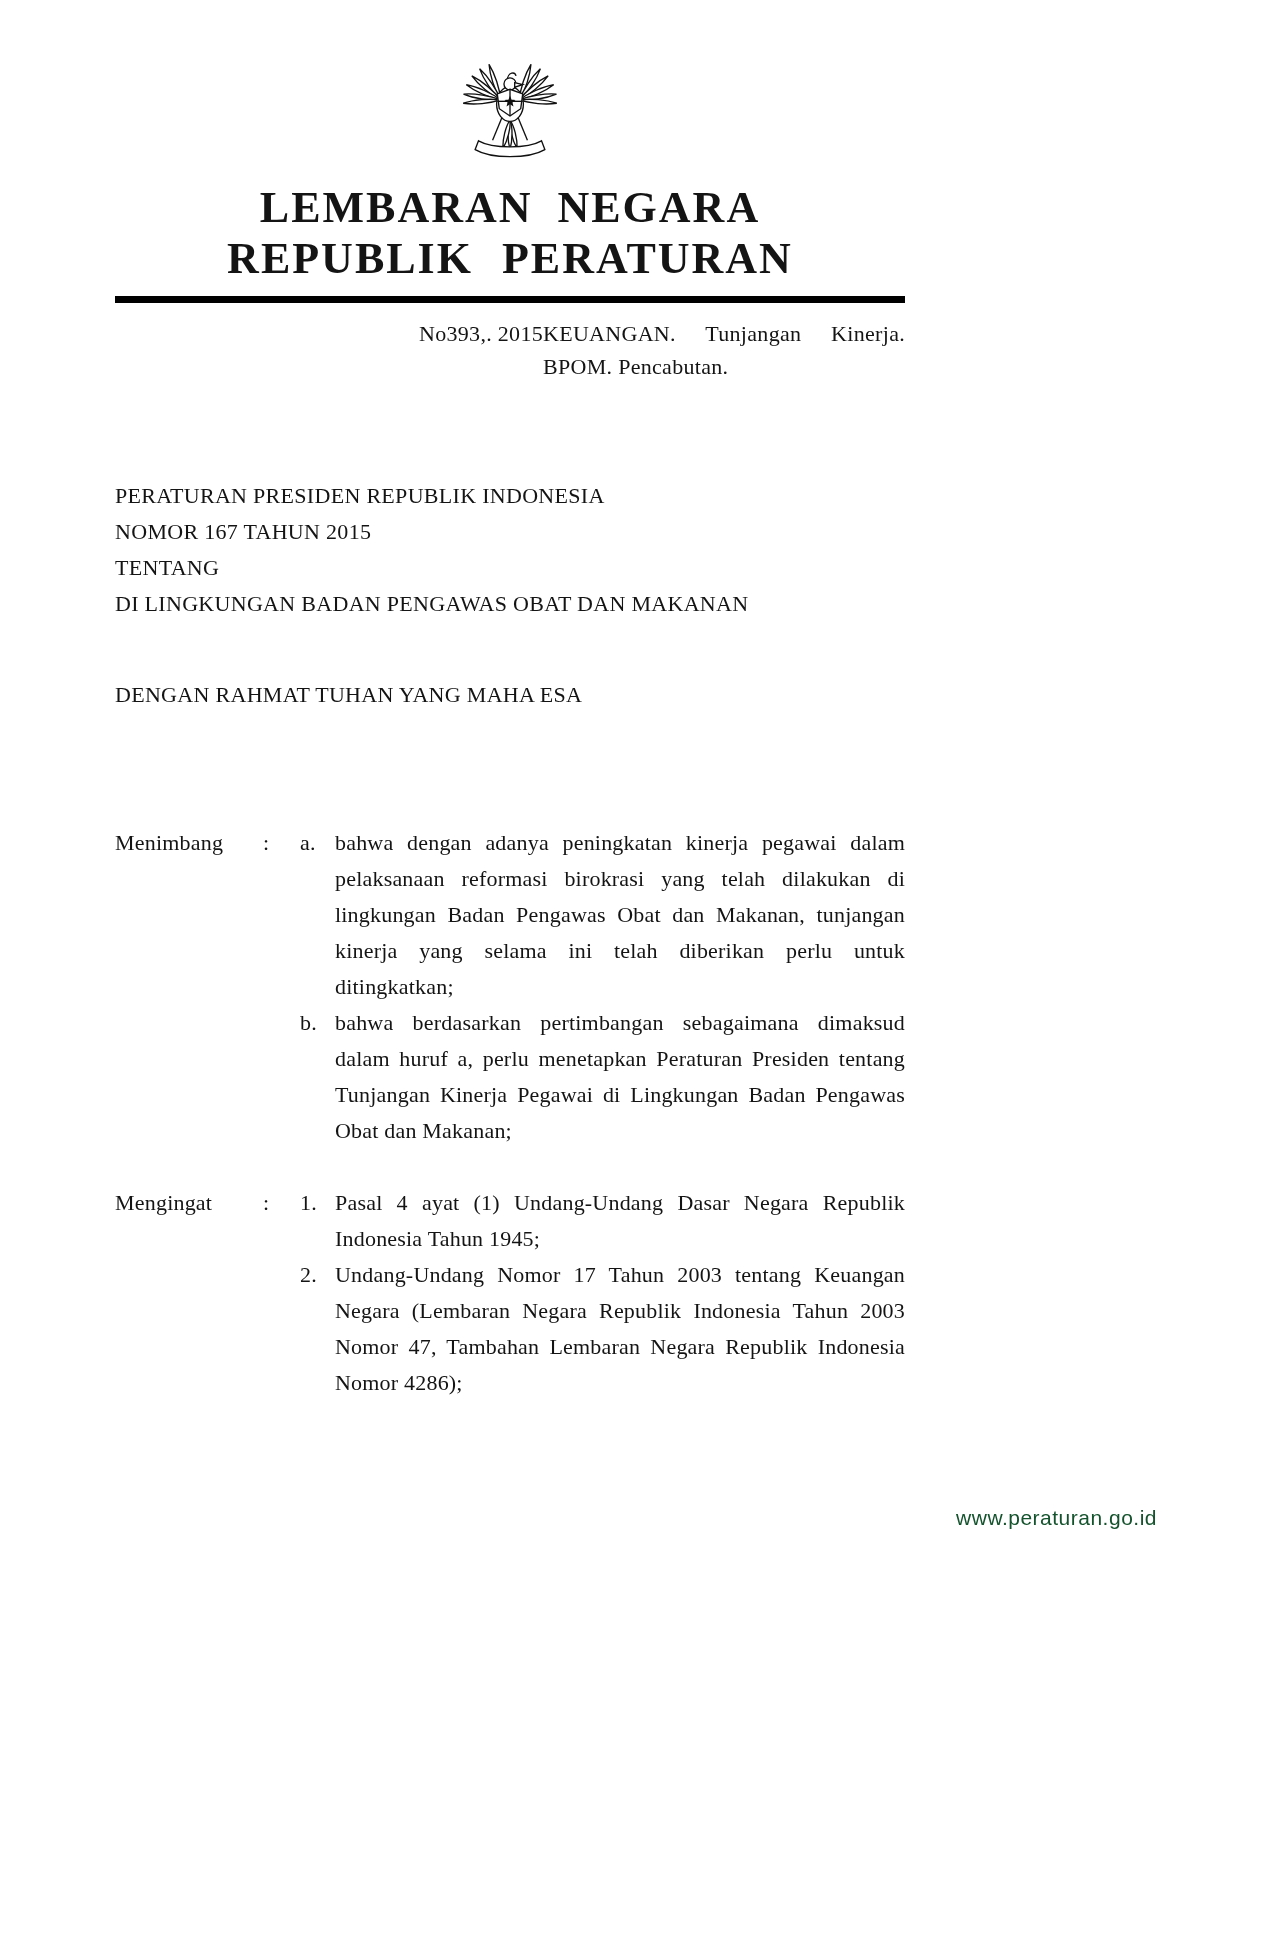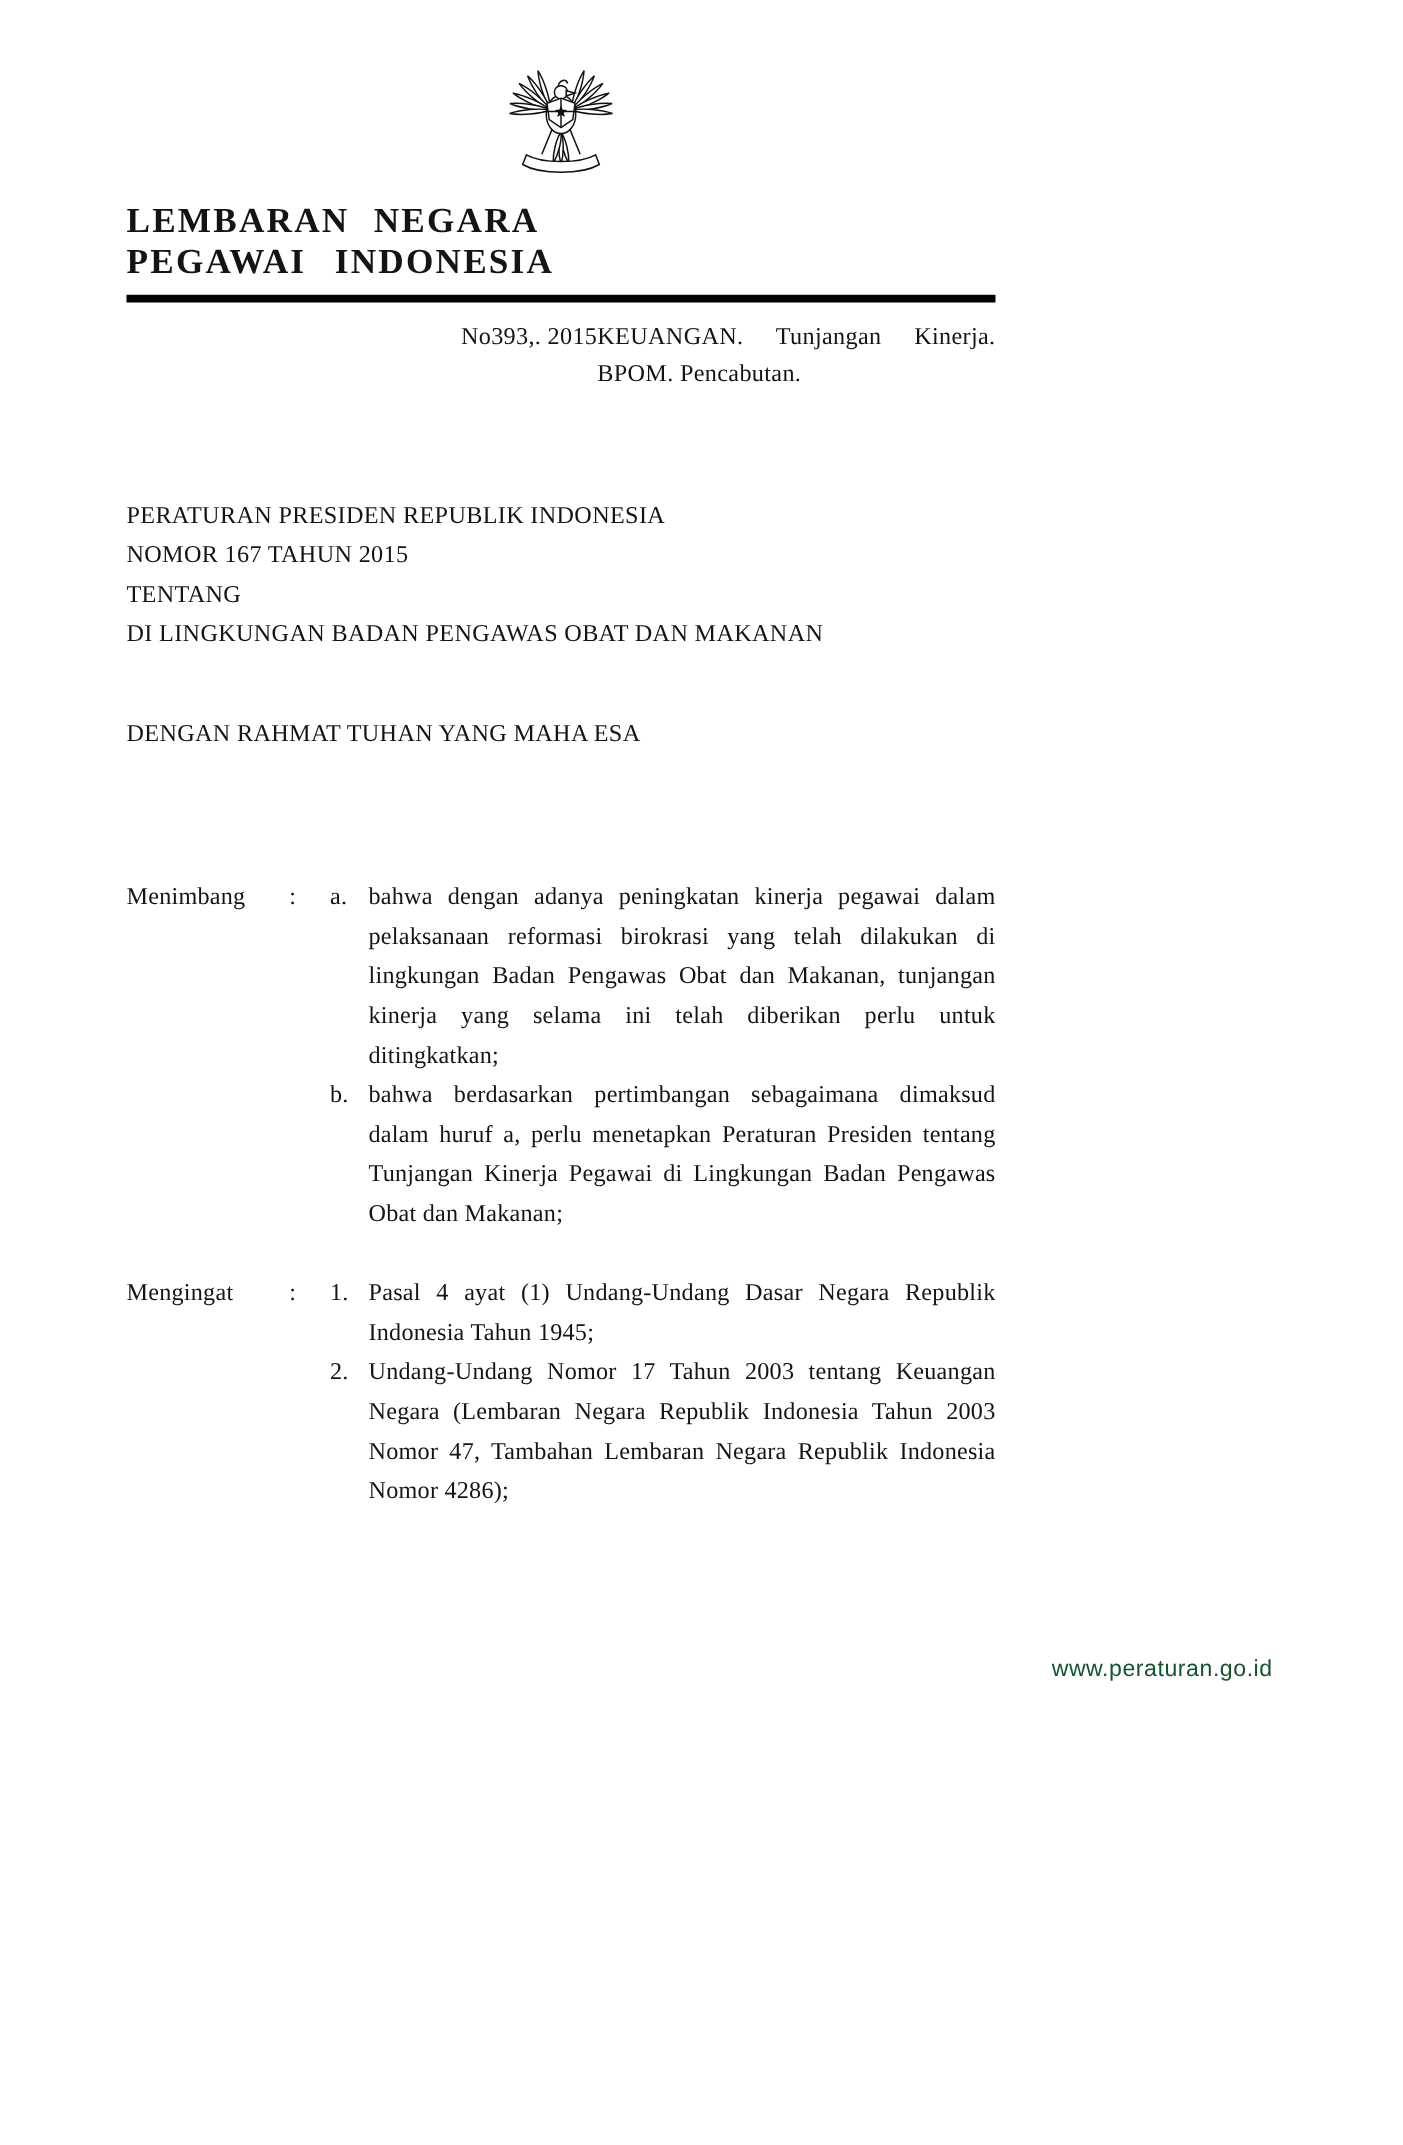--- a/index.html
+++ b/index.html
@@ -20,23 +20,23 @@
     padding: 42px 370px 0 115px; 
   }
   
   .emblem-wrap {
     display: flex;
     justify-content: center;
     height: 130px;
     margin-bottom: 10px;
   }
   .big-title {
-    text-align: left;
+    text-align: center;
     font-weight: bold;
-    font-size: 32px;
+    font-size: 44px;
     line-height: 1.16;
     letter-spacing: 2px;
   }
   .big-title span { display: block; }
   .big-title .t1 { word-spacing: 12px; }
   .big-title .t2 { word-spacing: 16px; }
   .rule {
     height: 7px;
     background: #000;
     margin-top: 12px;
@@ -142,21 +142,21 @@
           <path class="ln" d="M88,112 L74,146"></path>
           <path class="ln" d="M112,112 L126,146"></path>
 
           <path d="M48,160 C72,174 128,174 152,160 L147,147 C126,159 74,159 53,147 Z"></path>
         </g>
       </svg>
     </div>
 
     <h1 class="big-title">
       <span class="t1">LEMBARAN NEGARA</span>
-      <span class="t2">PEGAWAI INDONESIA</span>
+      <span class="t2">REPUBLIK PERATURAN</span>
     </h1>
 
     <div class="rule"></div>
 
     <div class="meta">
       <div class="meta-number">No393,. 2015</div>
       <div class="meta-subject">
         <div class="l1">KEUANGAN. Tunjangan Kinerja.</div>
         <div class="l2">BPOM. Pencabutan.</div>
       </div>

